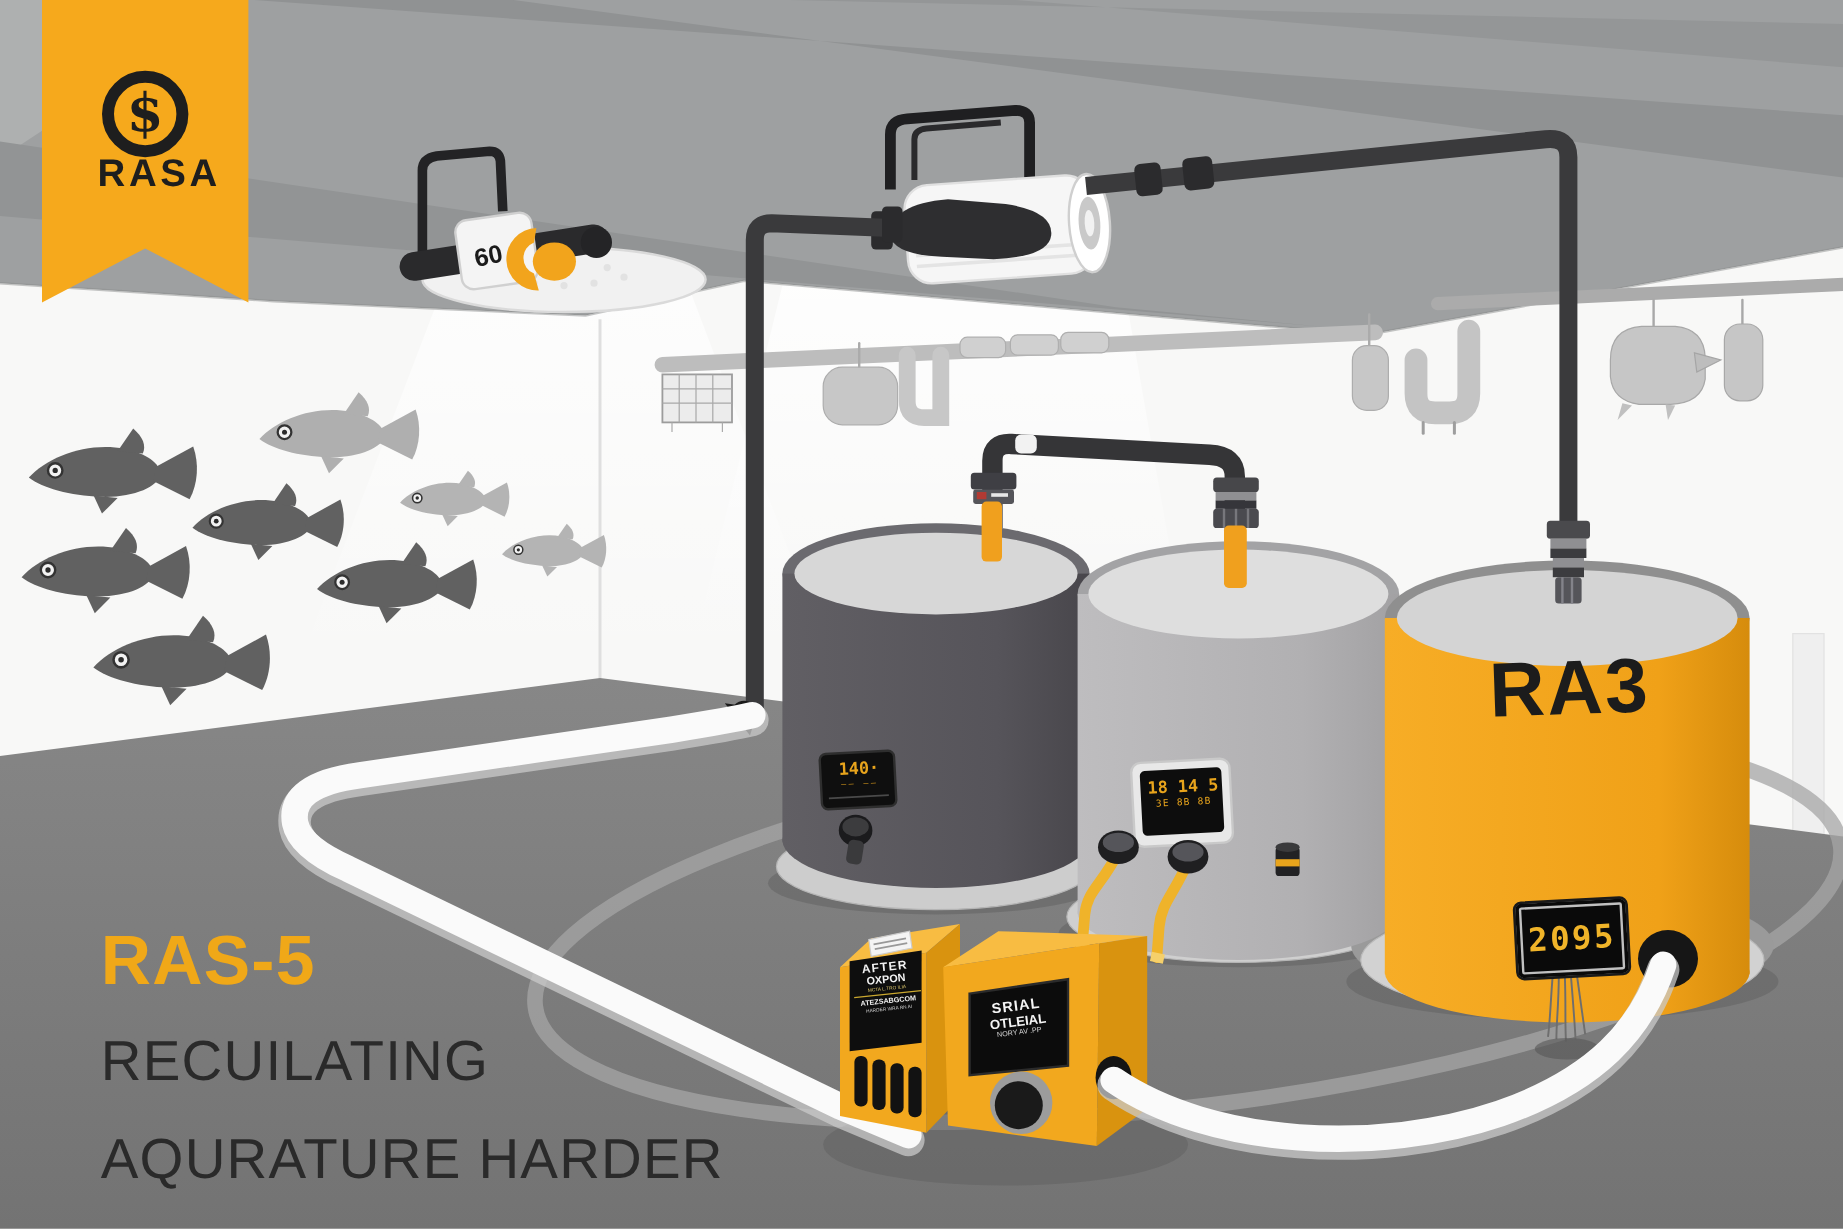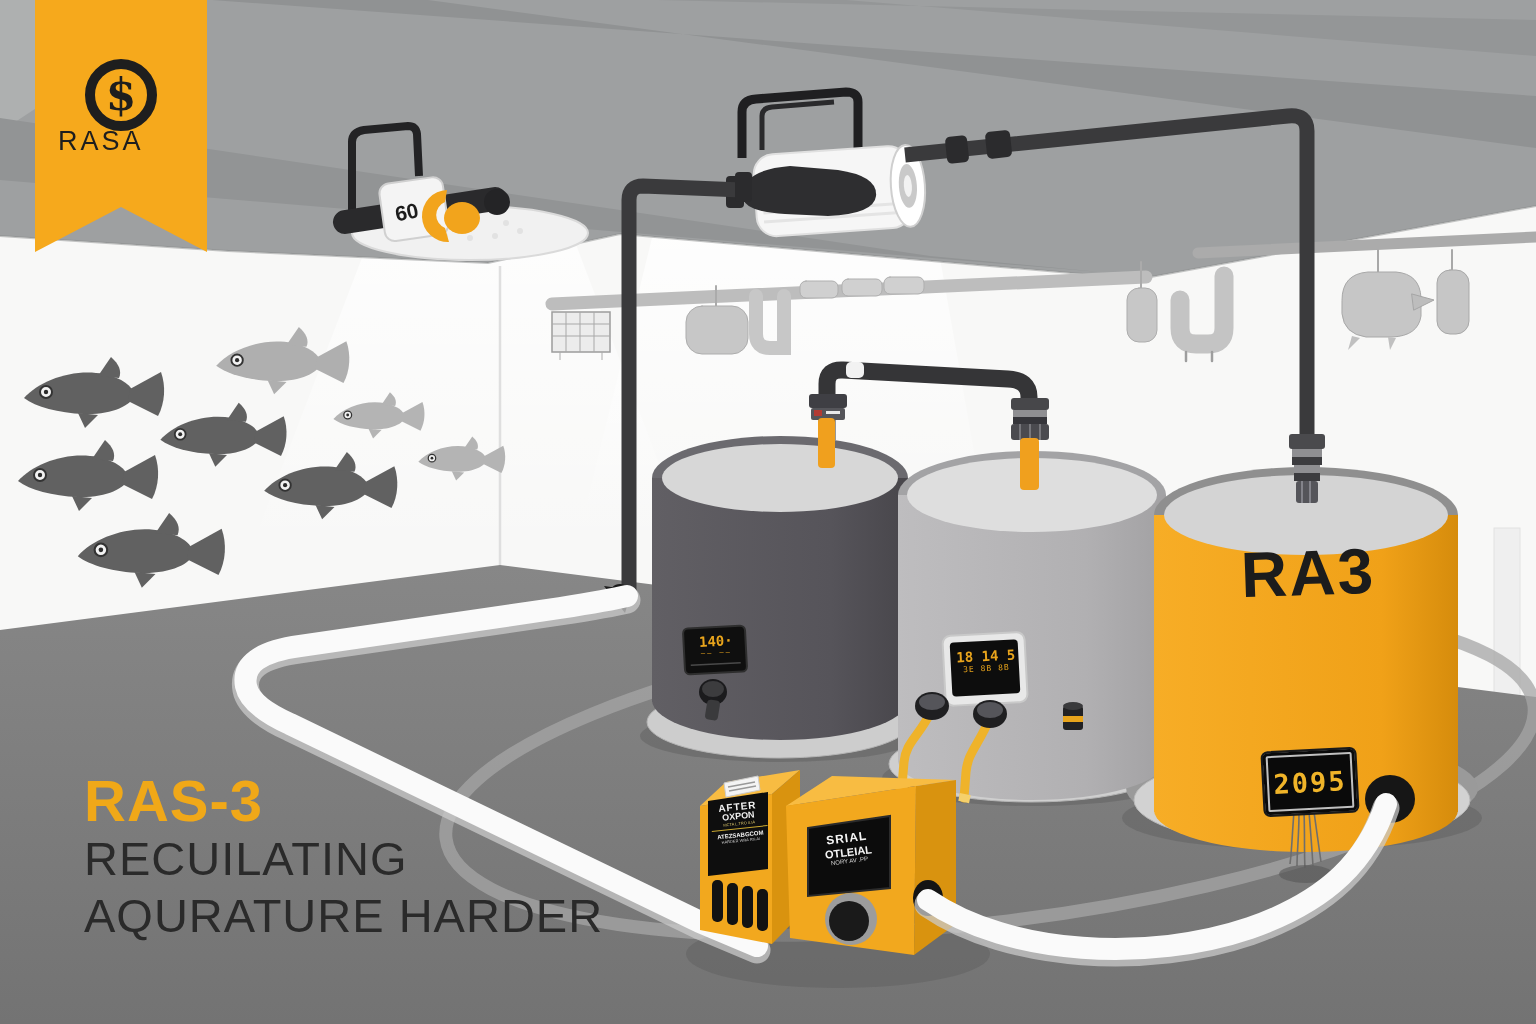--- a/index.html
+++ b/index.html
@@ -5,22 +5,22 @@
   html,body{margin:0;padding:0;background:#444;}
   #stage{position:relative;width:1536px;height:1024px;overflow:hidden;background:#F8F8F7;
          font-family:"Liberation Sans",sans-serif;}
   #stage svg{position:absolute;left:0;top:0;}
   .ov{position:absolute;font-family:"Liberation Sans",sans-serif;color:#222;}
   .center{display:flex;align-items:center;justify-content:center;text-align:center;}
   .mono{font-family:"DejaVu Sans Mono",monospace;}
   
   .ribbon-symbol{left:95px;top:64px;width:52px;height:60px;font-size:44px;font-weight:bold;
     font-family:"DejaVu Serif",serif;color:#1E1E1E;}
-  .ribbon-brand{left:58px;top:126px;width:126px;font-size:27px;font-weight:normal;letter-spacing:3px;
-    color:#1E1E1E;text-align:left;}
+  .ribbon-brand{left:58px;top:126px;width:126px;font-size:32px;font-weight:bold;letter-spacing:3px;
+    color:#1E1E1E;text-align:right;}
   
   .lamp-marking{left:378px;top:194px;width:56px;height:30px;font-size:21px;font-weight:bold;color:#1b1b1b;
     transform:rotate(168deg);text-align:center;}
   
   .ra3-label{left:1228px;top:536px;width:160px;font-size:64px;font-weight:bold;letter-spacing:2px;
     color:#1C1C1C;text-align:center;transform:rotate(-2deg);}
   .t3-display{left:1262px;top:749px;width:92px;height:62px;background:#0A0A0A;border-radius:7px;
     border:2px solid #1a1a1a;box-shadow:inset 0 0 0 3px #0a0a0a, inset 0 0 0 5px rgba(225,225,225,.85);
     transform:rotate(-3deg);}
   .t3-display span{font-size:27px;font-weight:bold;letter-spacing:2px;color:#F0B429;}
@@ -38,21 +38,21 @@
   .boxl-panel .b3{font-size:4px;color:#d8c36a;border-bottom:1px solid #caa82f;padding-bottom:2px;margin-bottom:3px;}
   .boxl-panel .b4{font-size:6px;font-weight:bold;}
   .boxl-panel .b5{font-size:4px;color:#cccccc;}
   .boxr-display{left:812px;top:832px;width:72px;transform:rotate(-7deg);color:#f5f5f5;text-align:center;line-height:1.15;}
   .boxr-display .b1{font-size:12px;font-weight:bold;letter-spacing:1px;}
   .boxr-display .b2{font-size:11px;font-weight:bold;}
   .boxr-display .b3{font-size:6px;color:#d5d5d5;}
   
   .title-block{left:84px;top:772px;}
   .title-model{font-size:58px;font-weight:bold;color:#F0A818;letter-spacing:1px;line-height:1.0;}
-  .title-line{font-size:47px;font-weight:normal;color:#2A2A2A;letter-spacing:1px;line-height:1.22;}
+  .title-line{font-size:47px;font-weight:normal;color:#2A2A2A;letter-spacing:1px;line-height:1.22;margin-top:25px;}
 </style>
 </head>
 <body>
 
 <div id="stage">
 <svg width="1536" height="1024" viewBox="0 0 1536 1024">
   <defs>
     <linearGradient id="beamG" x1="0" y1="0" x2="0" y2="1">
       <stop offset="0" stop-color="#ffffff" stop-opacity="0.95"></stop>
       <stop offset="1" stop-color="#ffffff" stop-opacity="0"></stop>
@@ -367,17 +367,17 @@
   <div class="b4">ATEZSABGCOM</div>
   <div class="b5">HARDER WRA RN AI</div>
 </div>
 <div class="ov boxr-display">
   <div class="b1">SRIAL</div>
   <div class="b2">OTLEIAL</div>
   <div class="b3">NORY AV .PP</div>
 </div>
 
 <div class="ov title-block">
-  <div class="title-model">RAS-3</div>
+  <div class="title-model">RAS-5</div>
   <div class="title-line">RECUILATING</div>
   <div class="title-line">AQURATURE HARDER</div>
 </div>
 </div>
 
 </body></html>

